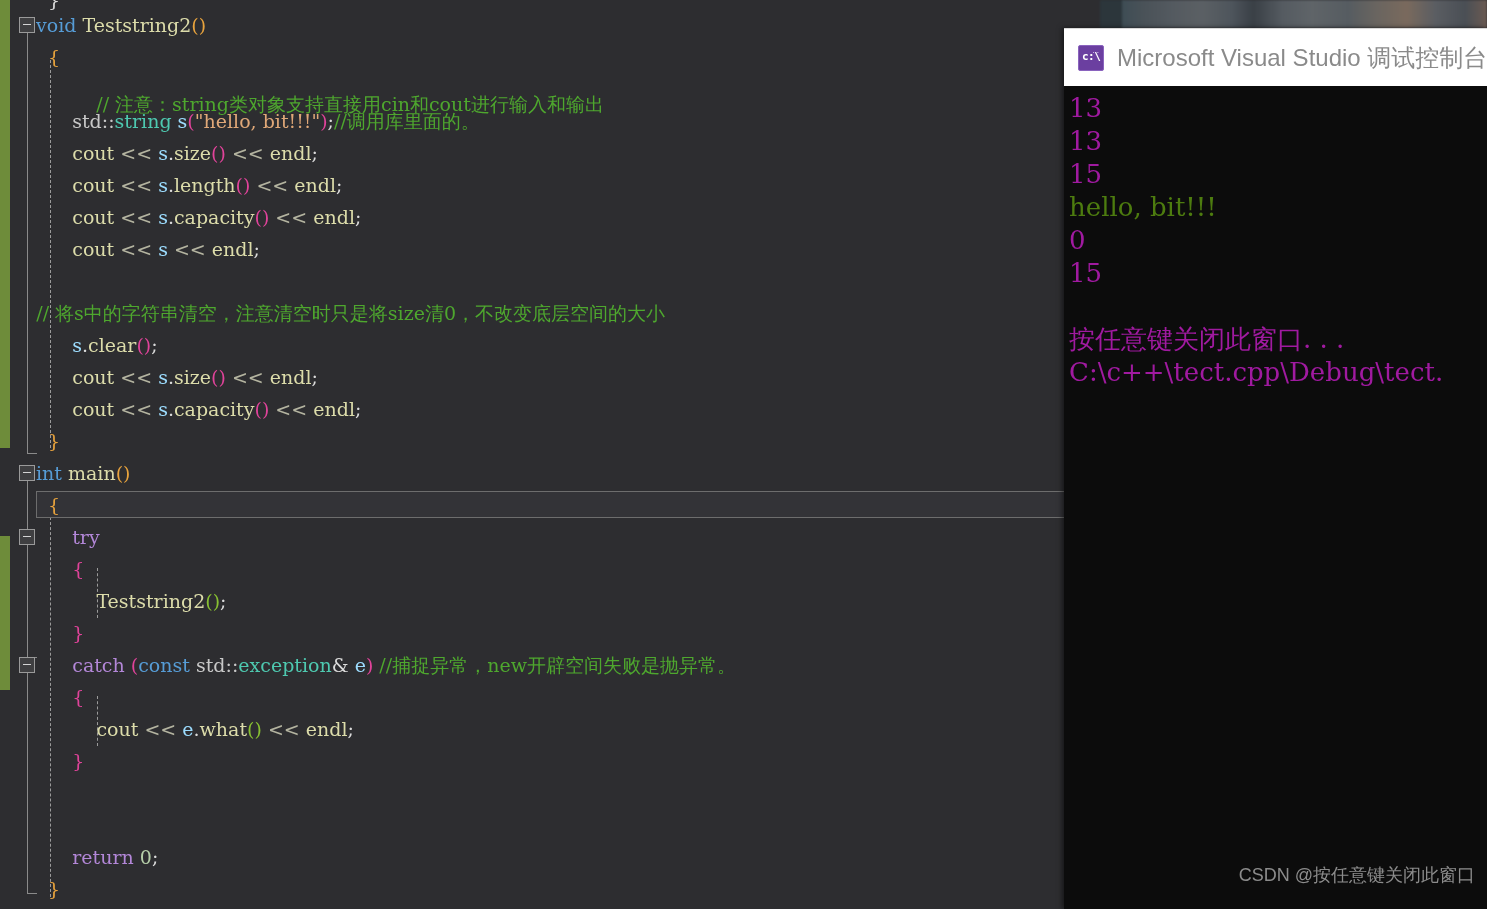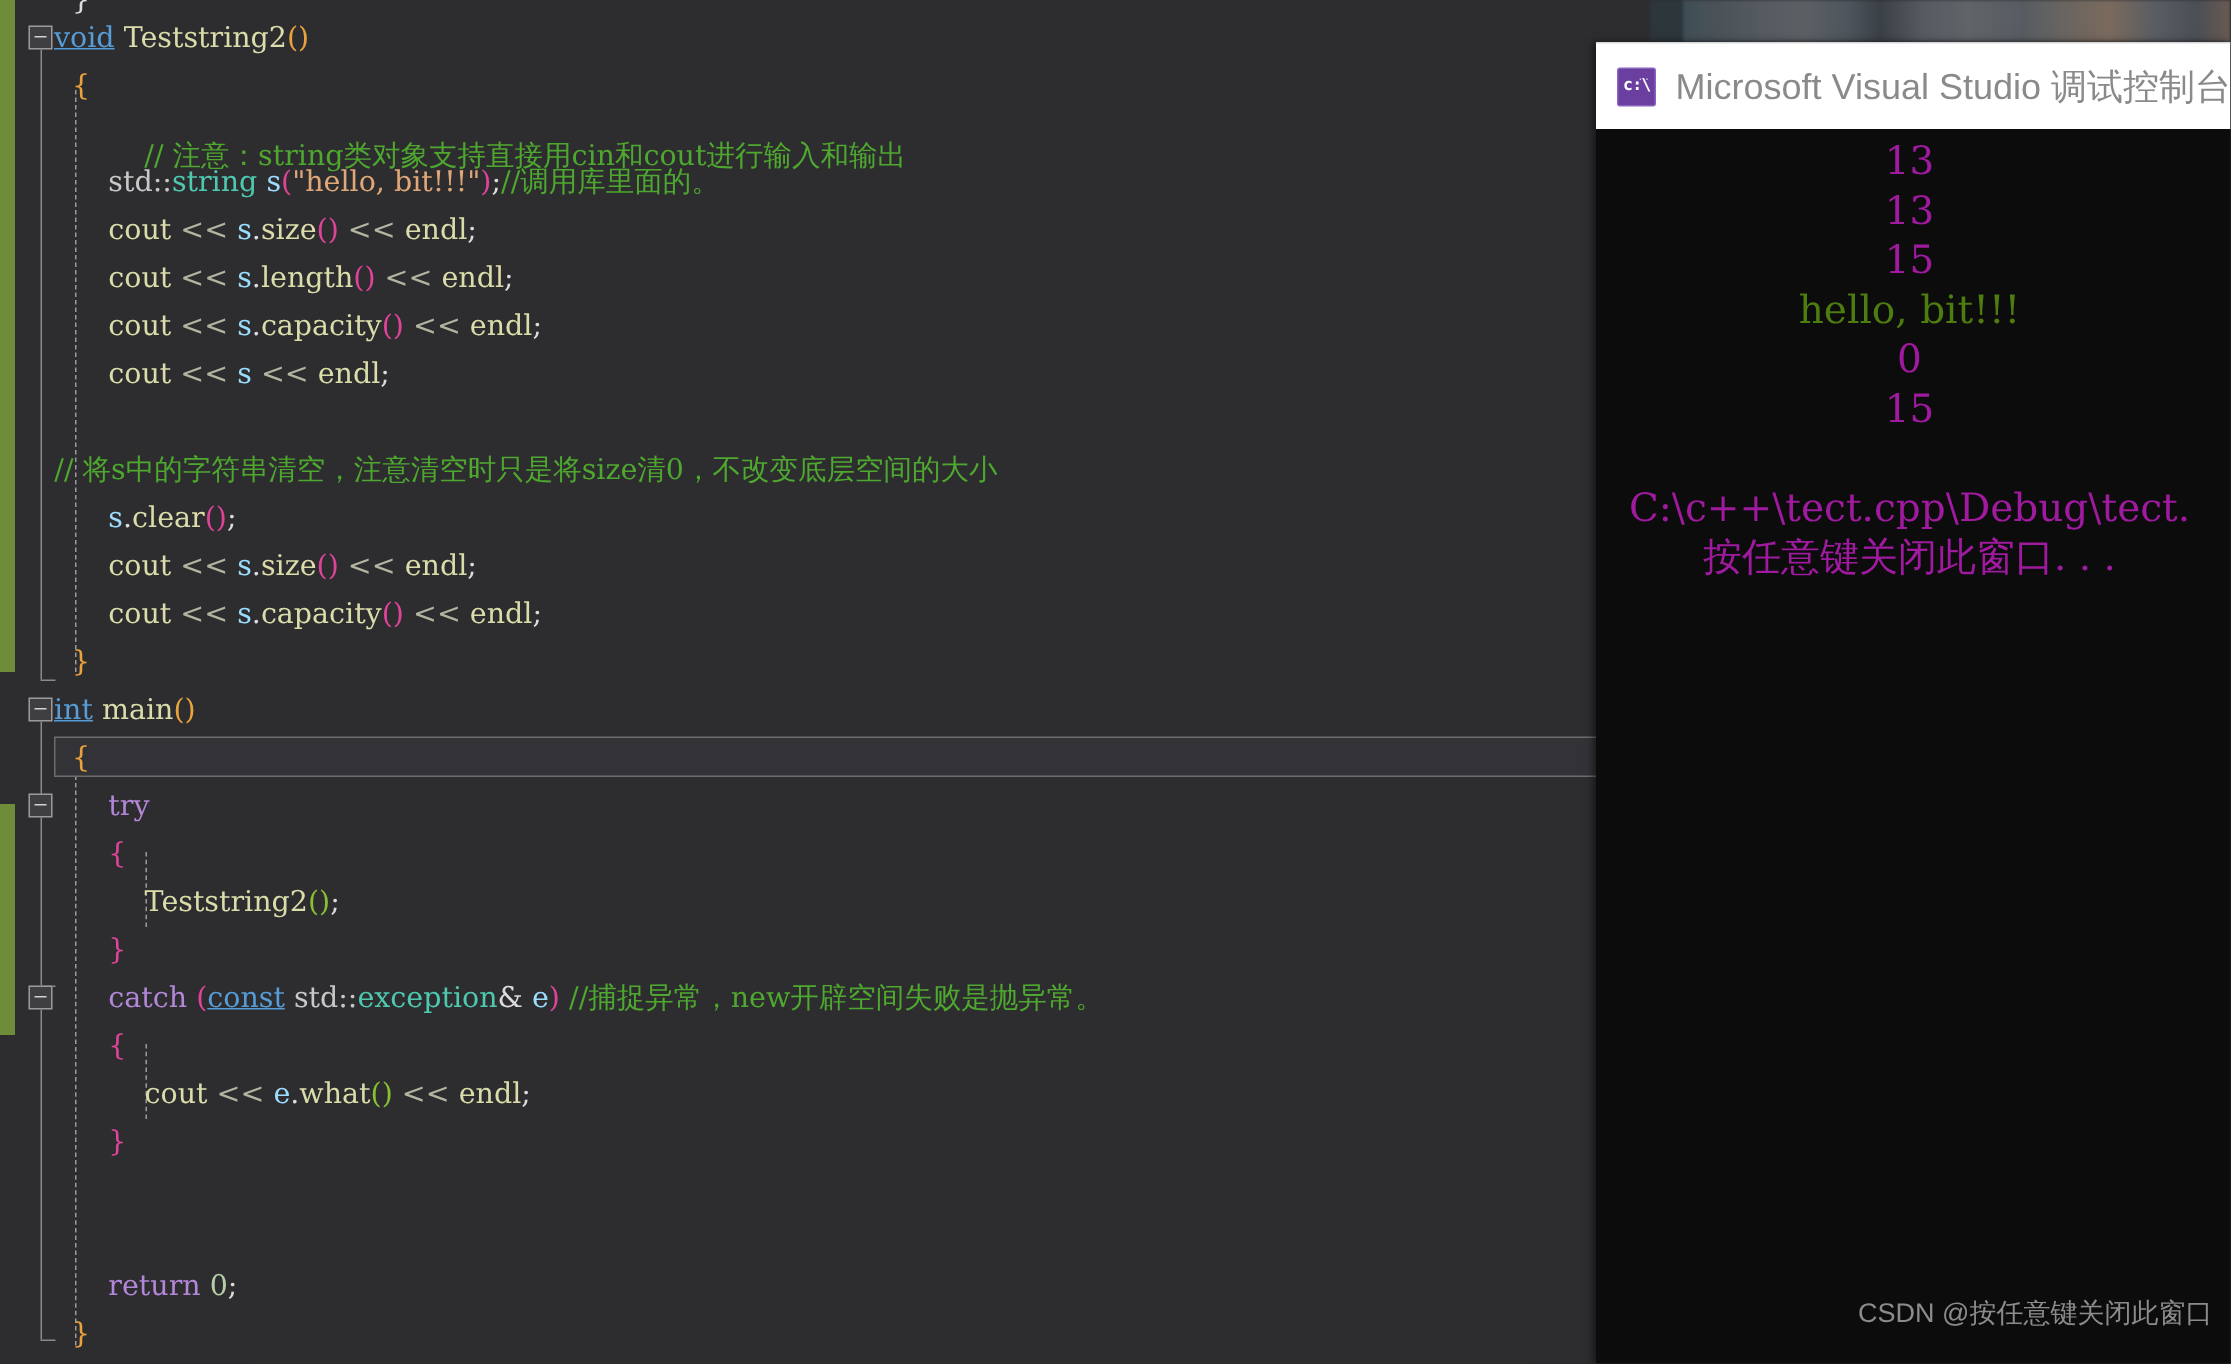--- a/index.html
+++ b/index.html
@@ -96,21 +96,21 @@
     line-height: 32px;
     white-space: pre;
     font-family: "DejaVu Serif", serif;
     font-size: 19px;
     letter-spacing: 0px;
   }
   .code-line .txt { display: inline-block; }
 
   
   .t-plain   { color: #dcdcdc; }
-  .t-kw      { color: #569cd6; text-decoration: underline; }      
+  .t-kw      { color: #569cd6; }      
   .t-kwctl   { color: #b387d8; }      
   .t-type    { color: #4ec9b0; }      
   .t-fn      { color: #dcdcaa; }      
   .t-var     { color: #9cdcfe; }      
   .t-paren-o { color: #e8a33d; }      
   .t-paren-m { color: #e0439a; }      
   .t-paren-g { color: #88c032; }      
   .t-str     { color: #e0a878; }      
   .t-comment { color: #4ea72e; }      
   .t-num     { color: #b5cea8; }      
@@ -170,21 +170,20 @@
     white-space: nowrap;
     overflow: hidden;
   }
   #console-body {
     position: absolute;
     left: 0; top: 58px; right: 0; bottom: 0;
     background: #0c0c0c;
     padding: 6px 10px 0 1px;
     box-sizing: border-box;
     overflow: hidden;
-    text-align: center;
   }
   #console-left-edge {
     position: absolute;
     left: 0; top: 58px; width: 3px; bottom: 0;
     background: #303030;
   }
   .console-line {
     color: #a01aa0;
     font-family: "DejaVu Serif", serif;
     font-size: 26px;
@@ -290,18 +289,18 @@
   </div>
   <div id="console-left-edge"></div>
   <div id="console-body">
       <div class="console-line" style="color: rgb(160, 26, 160);">13</div>
       <div class="console-line" style="color: rgb(160, 26, 160);">13</div>
       <div class="console-line" style="color: rgb(160, 26, 160);">15</div>
       <div class="console-line" style="color: #4d7c0f;">hello, bit!!!</div>
       <div class="console-line" style="color: rgb(160, 26, 160);">0</div>
       <div class="console-line" style="color: rgb(160, 26, 160);">15</div>
       <div class="console-line blank" style="color: rgb(160, 26, 160);">&nbsp;</div>
+      <div class="console-line" style="color: rgb(160, 26, 160);">按任意键关闭此窗口. . .</div>
       <div class="console-line" style="color: rgb(160, 26, 160);">C:\c++\tect.cpp\Debug\tect.</div>
-      <div class="console-line" style="color: rgb(160, 26, 160);">按任意键关闭此窗口. . .</div>
     </div>
 </div>
 
 <div id="watermark">CSDN @按任意键关闭此窗口</div>
 
 </body></html>

